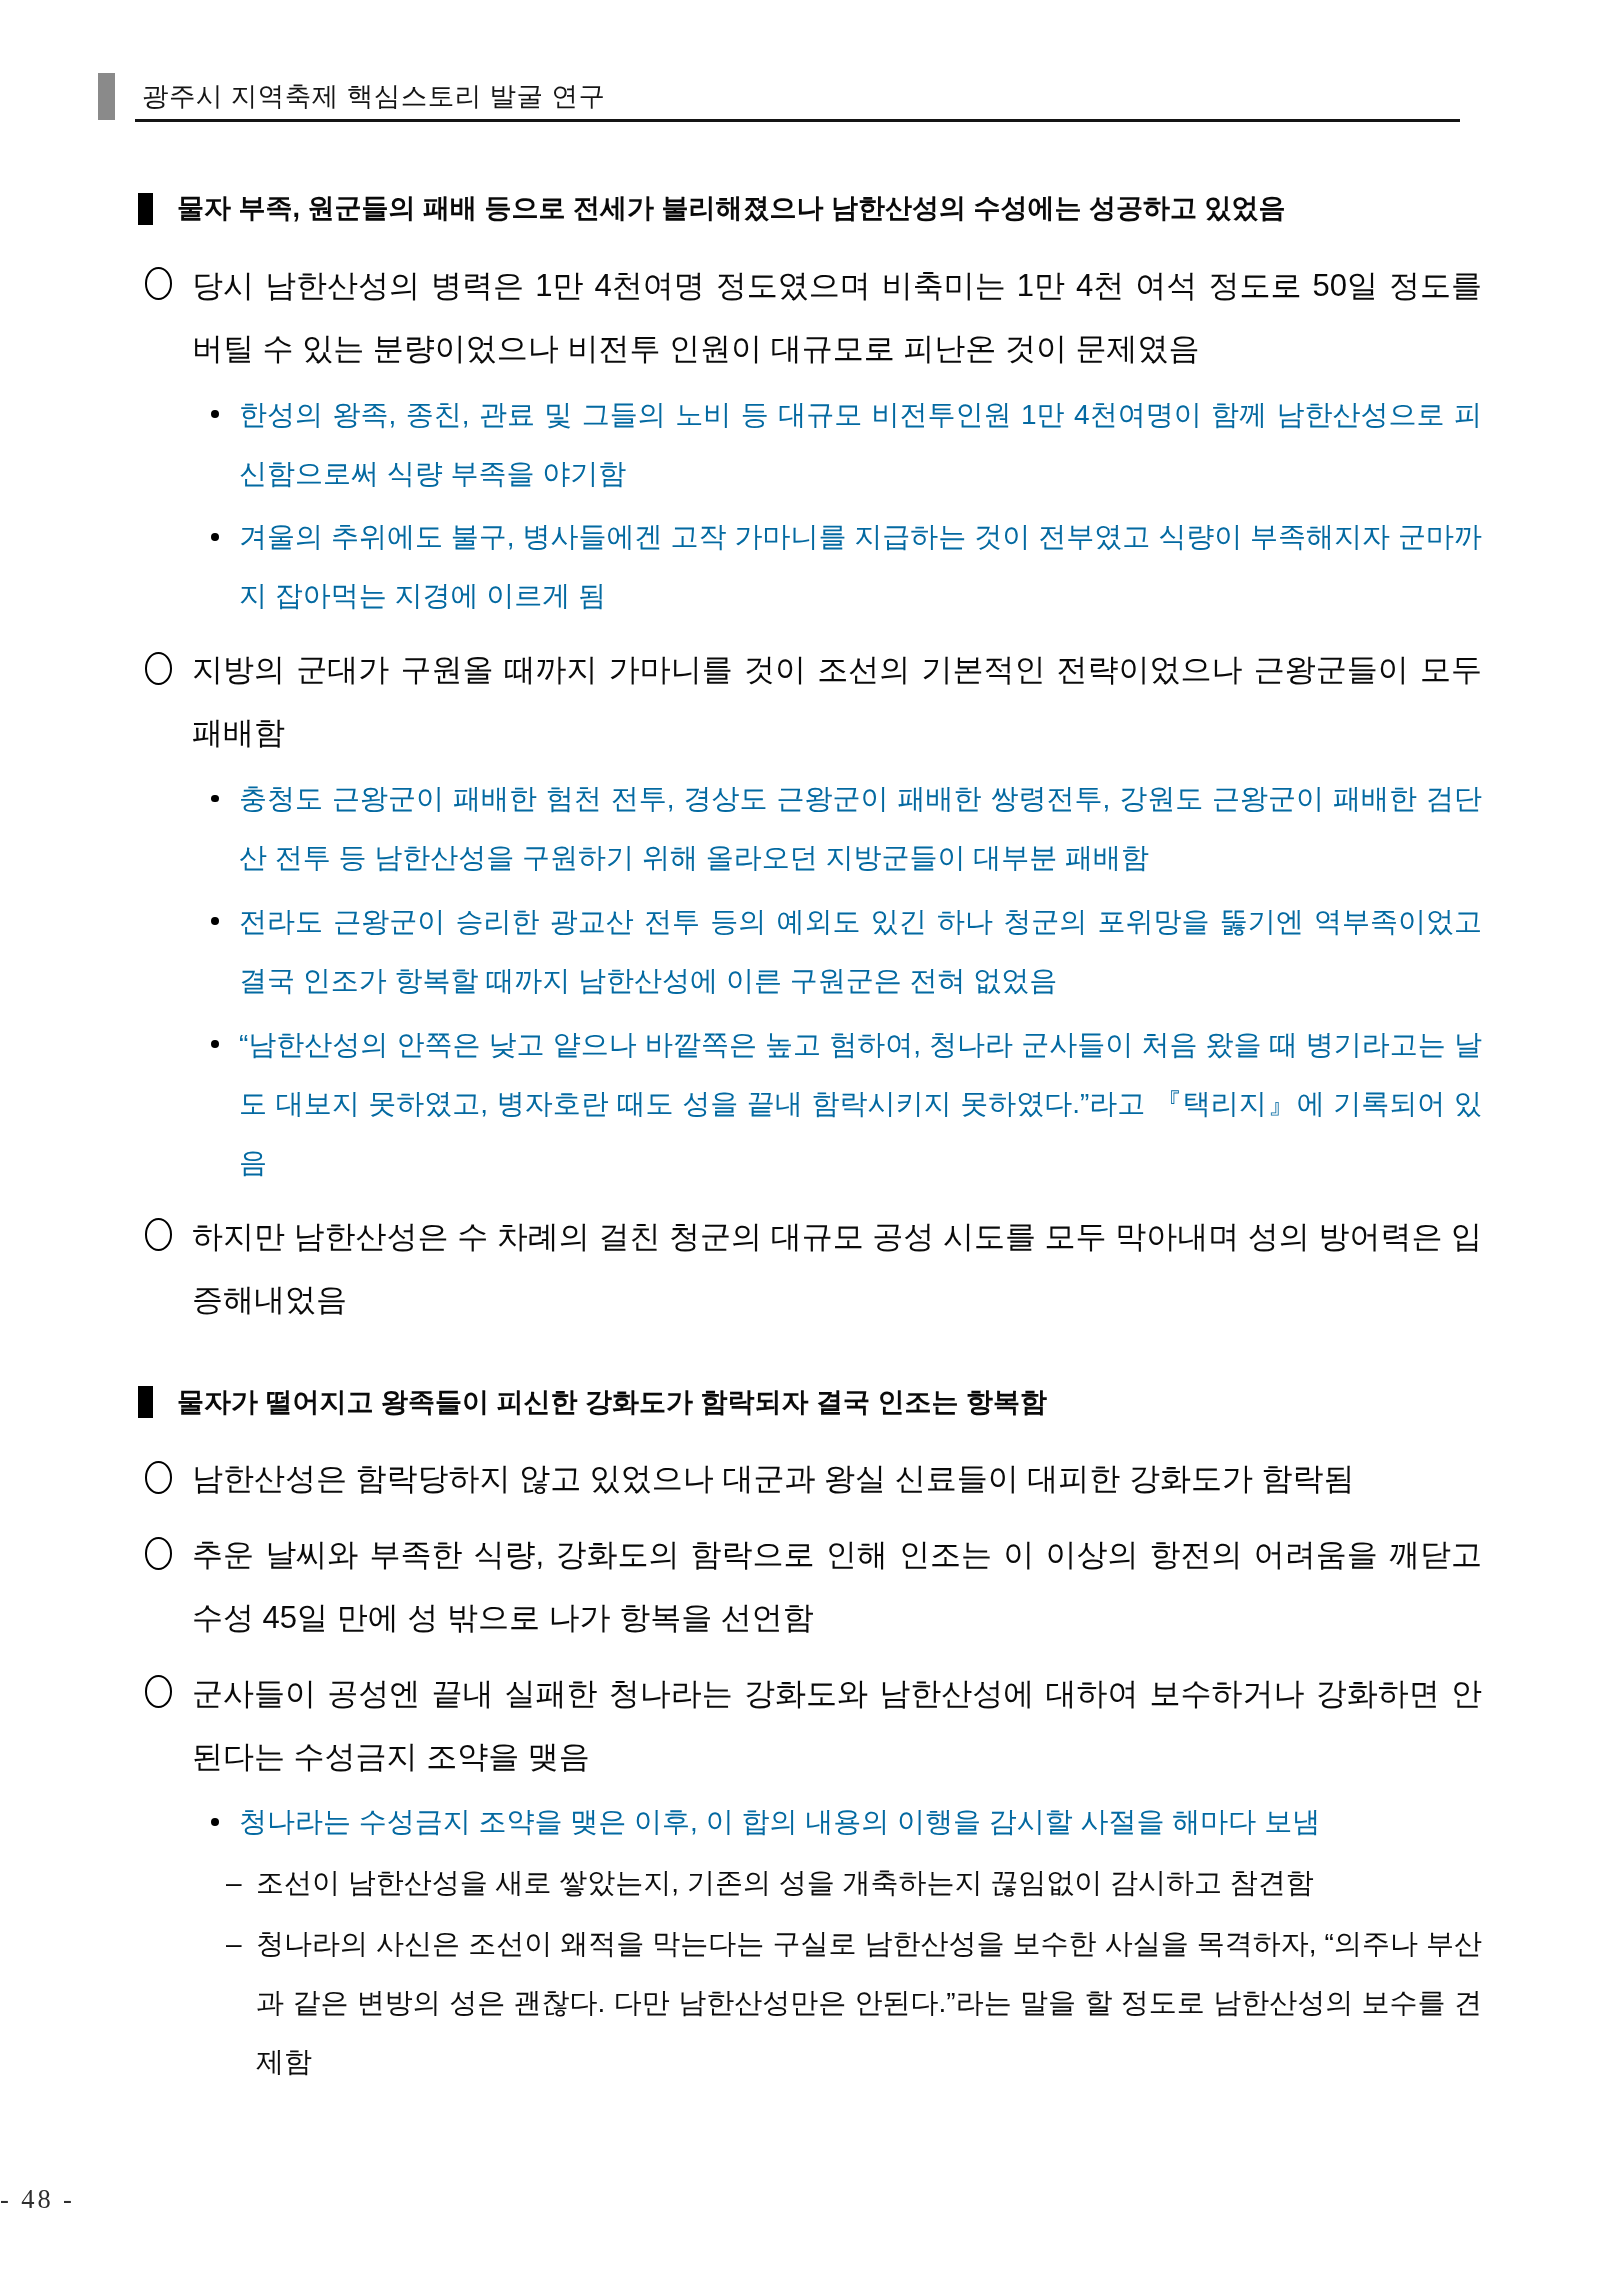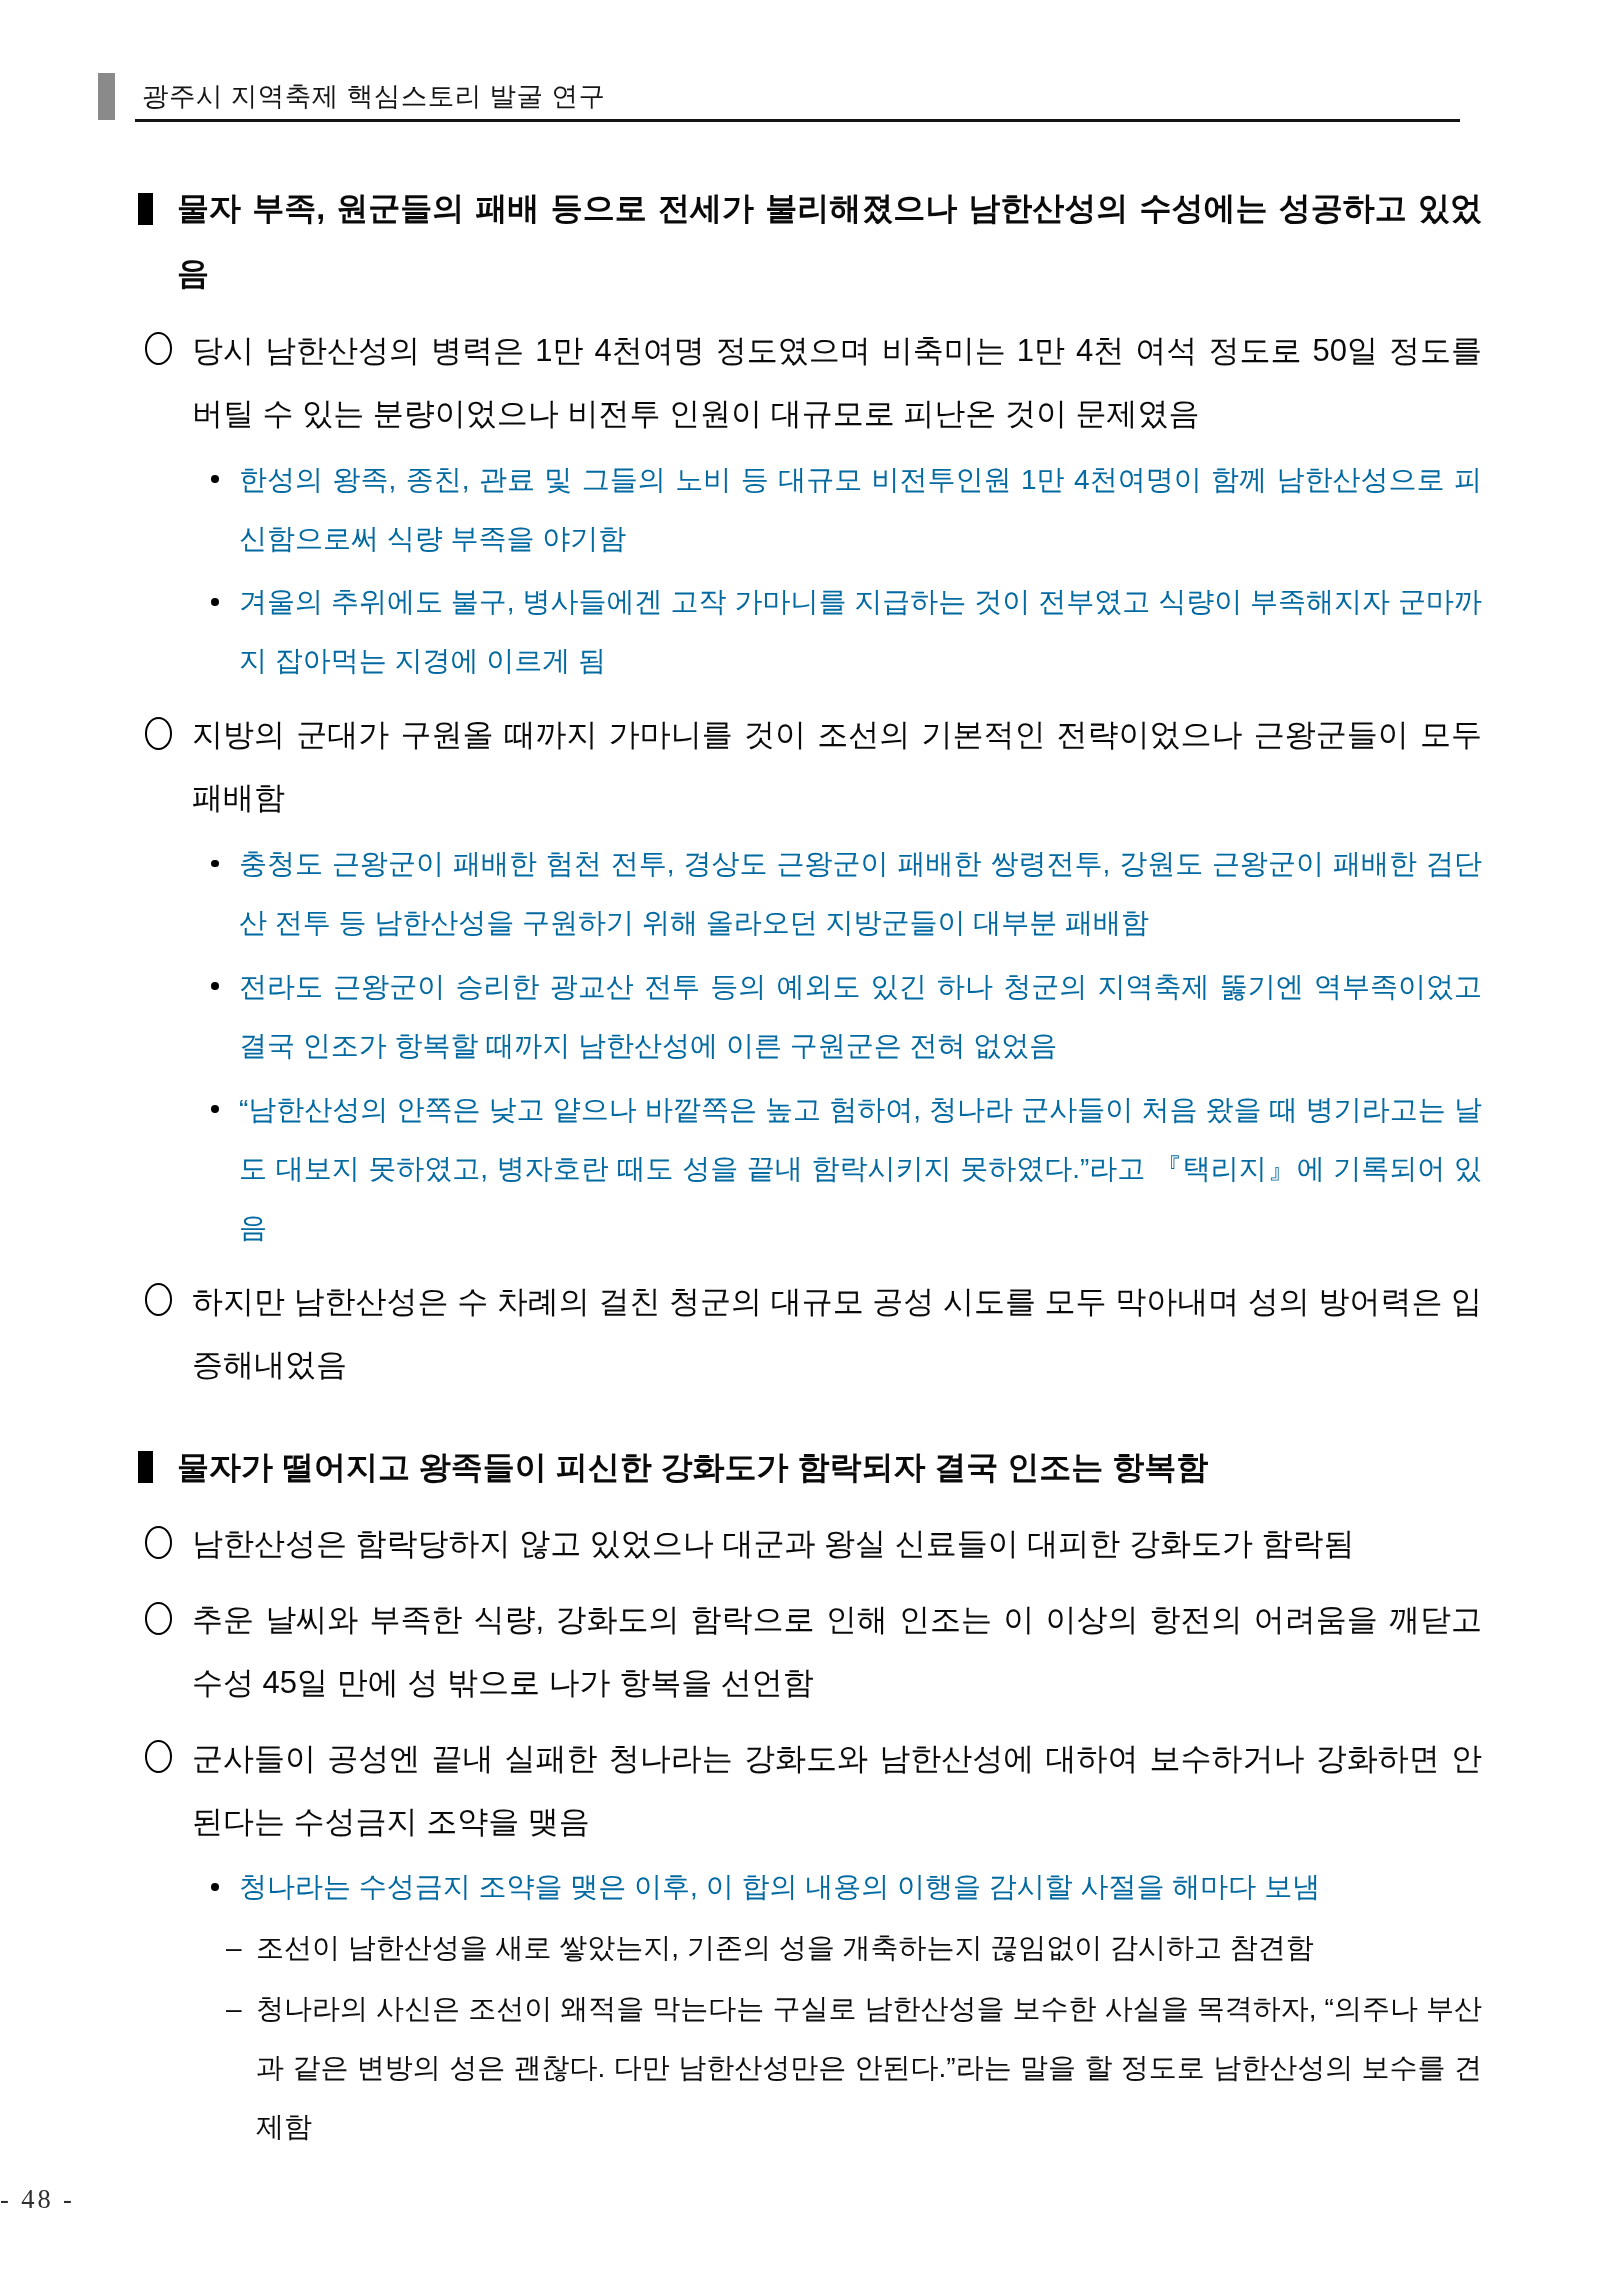--- a/index.html
+++ b/index.html
@@ -25,21 +25,21 @@
     width: 1325px; height: 2.9px; background: #151515;
   }
 
   
   .outline { position: absolute; left: 137px; top: 176px; width: 1345px; }
   .item { position: relative; text-align: justify; }
   .item .text { display: block; }
 
   .level-h1 {
     margin-top: 39px; padding-left: 40px;
-    font-size: 32px; font-weight: bold; line-height: 65px; color: #0a0a0a;
+    font-size: 27px; font-weight: bold; line-height: 65px; color: #0a0a0a;
   }
   .outline .item:first-child { margin-top: 0; }
   .level-circle {
     margin-top: 12.7px; padding-left: 55px;
     font-size: 31px; line-height: 63px; color: #0a0a0a;
   }
   .level-bullet {
     margin-top: 4.9px; padding-left: 102px;
     font-size: 28px; line-height: 59px; color: #0369a1;
   }
@@ -102,21 +102,21 @@
     <div class="item level-circle">
       <span class="marker"></span>
       <span class="text">지방의 군대가 구원올 때까지 가마니를 것이 조선의 기본적인 전략이었으나 근왕군들이 모두 패배함</span>
     </div>
     <div class="item level-bullet">
       <span class="marker"></span>
       <span class="text">충청도 근왕군이 패배한 험천 전투, 경상도 근왕군이 패배한 쌍령전투, 강원도 근왕군이 패배한 검단산 전투 등 남한산성을 구원하기 위해 올라오던 지방군들이 대부분 패배함</span>
     </div>
     <div class="item level-bullet">
       <span class="marker"></span>
-      <span class="text">전라도 근왕군이 승리한 광교산 전투 등의 예외도 있긴 하나 청군의 지역축제 뚫기엔 역부족이었고 결국 인조가 항복할 때까지 남한산성에 이른 구원군은 전혀 없었음</span>
+      <span class="text">전라도 근왕군이 승리한 광교산 전투 등의 예외도 있긴 하나 청군의 포위망을 뚫기엔 역부족이었고 결국 인조가 항복할 때까지 남한산성에 이른 구원군은 전혀 없었음</span>
     </div>
     <div class="item level-bullet">
       <span class="marker"></span>
       <span class="text">“남한산성의 안쪽은 낮고 얕으나 바깥쪽은 높고 험하여, 청나라 군사들이 처음 왔을 때 병기라고는 날도 대보지 못하였고, 병자호란 때도 성을 끝내 함락시키지 못하였다.”라고 『택리지』에 기록되어 있음</span>
     </div>
     <div class="item level-circle">
       <span class="marker"></span>
       <span class="text">하지만 남한산성은 수 차례의 걸친 청군의 대규모 공성 시도를 모두 막아내며 성의 방어력은 입증해내었음</span>
     </div>
     <div class="item level-h1">

